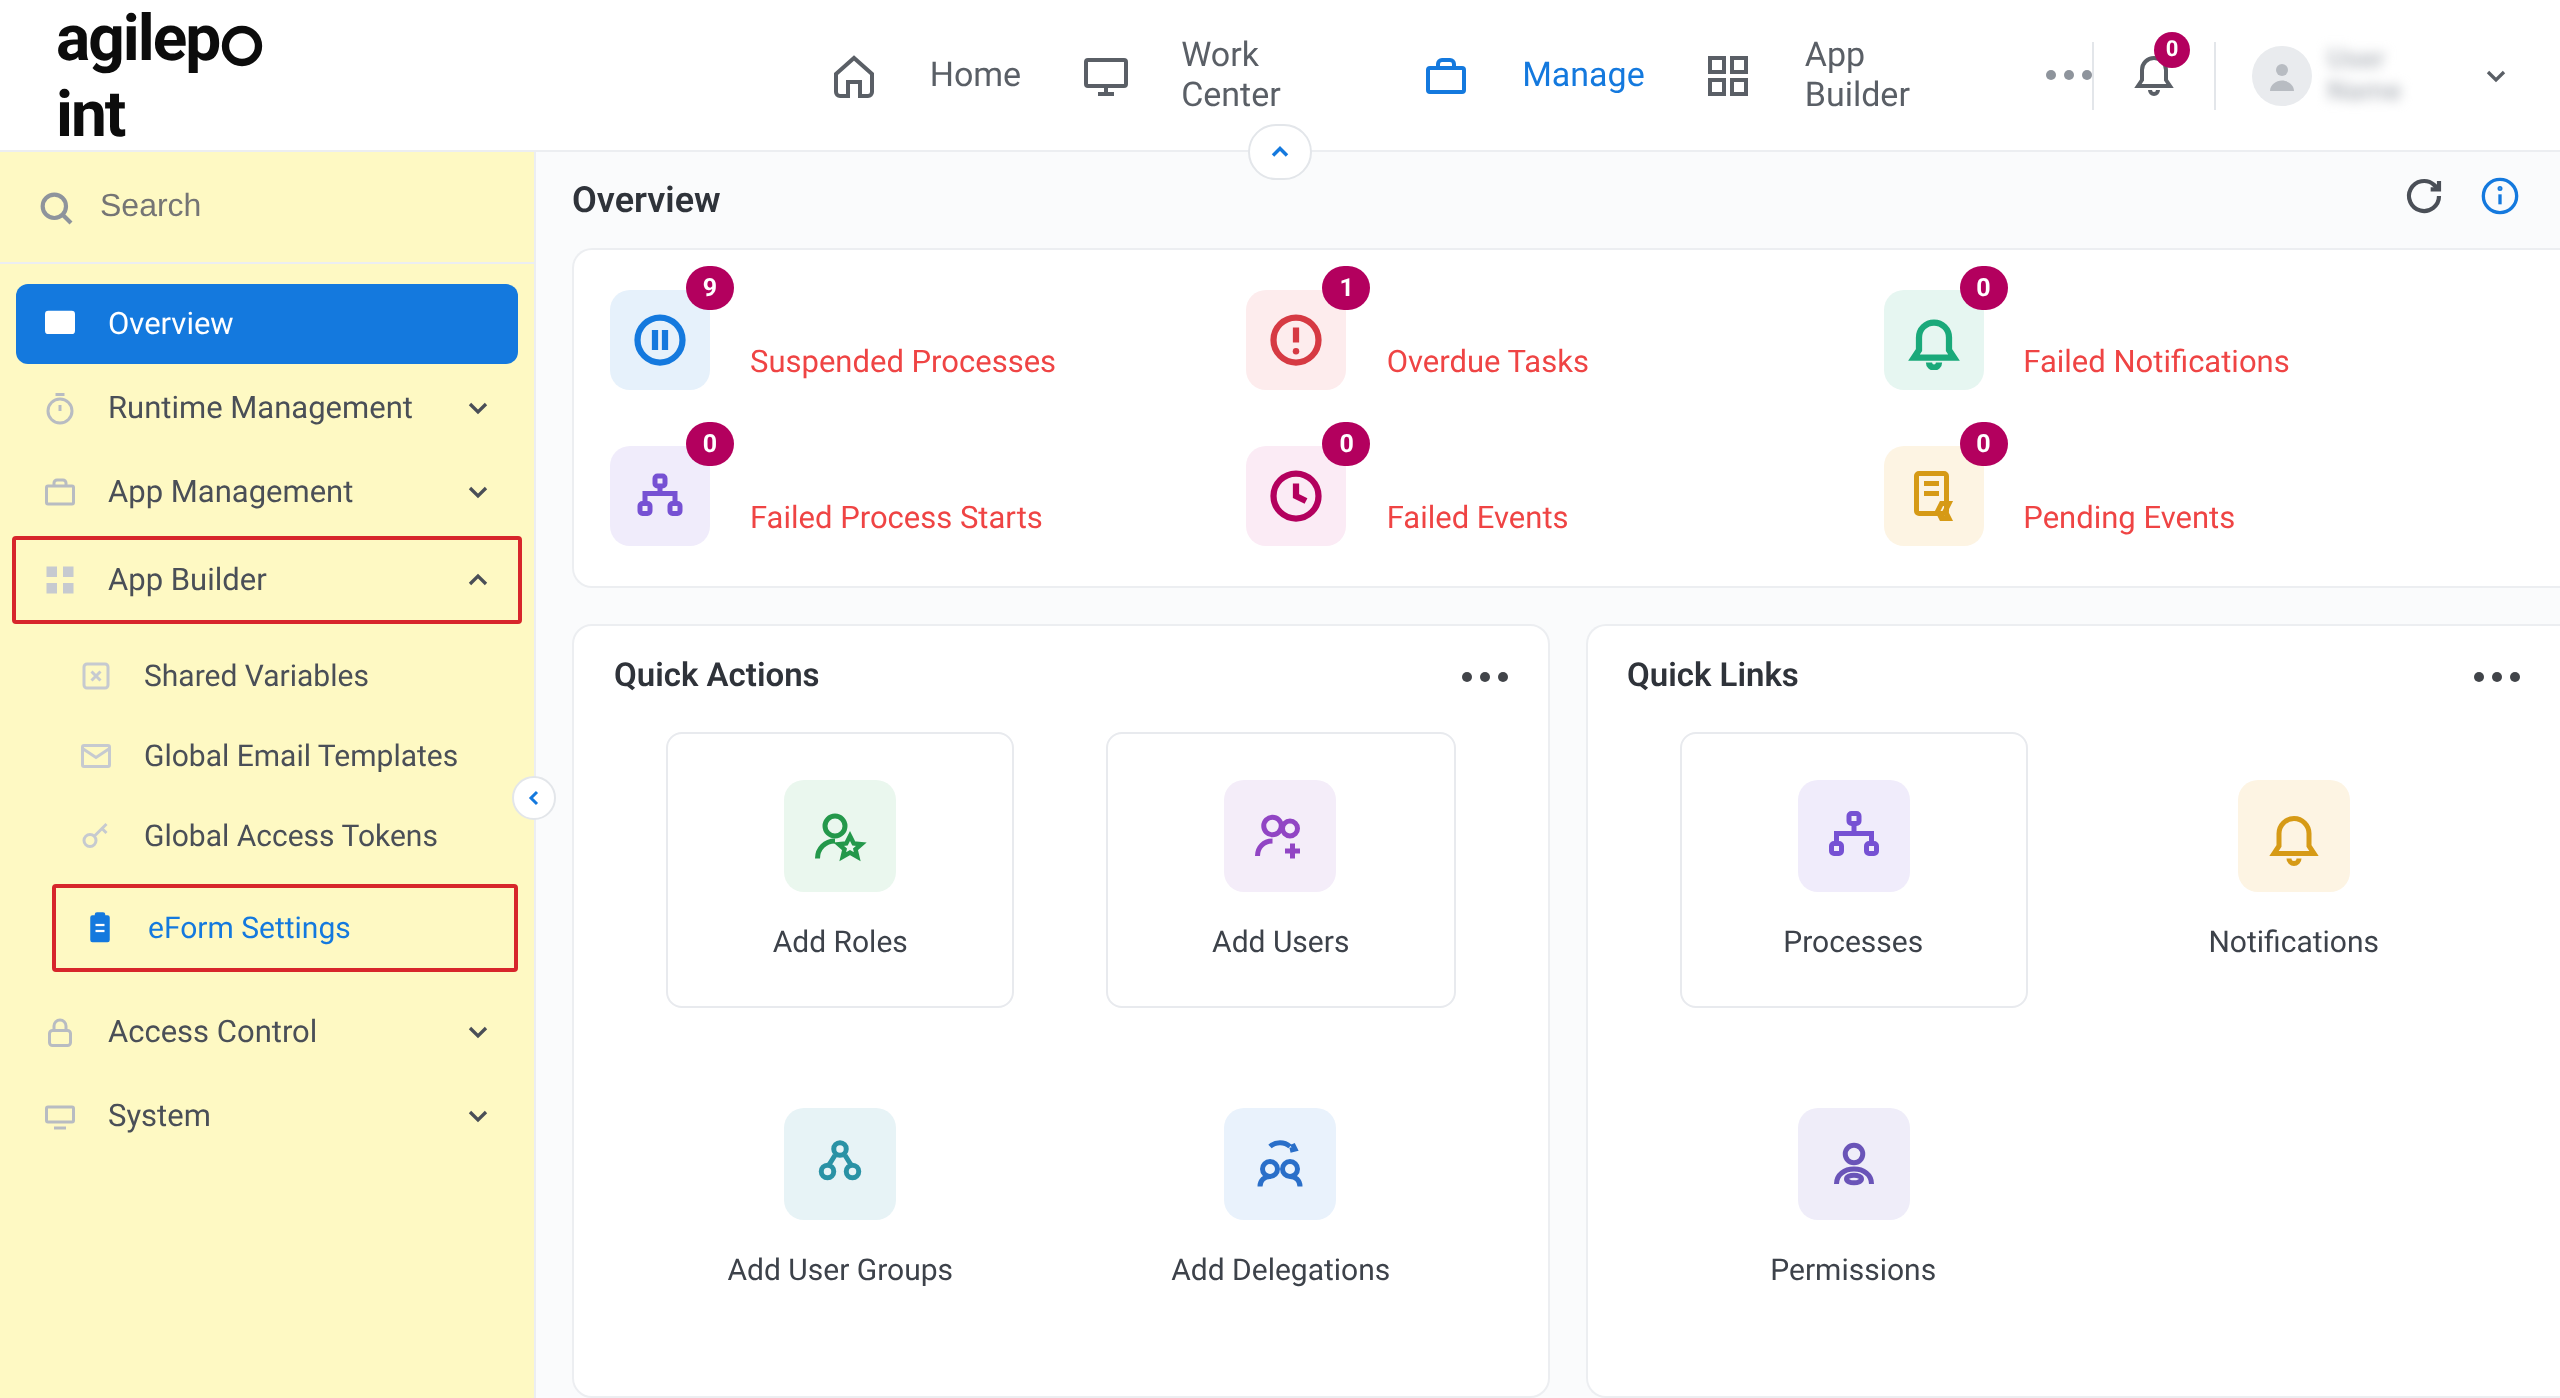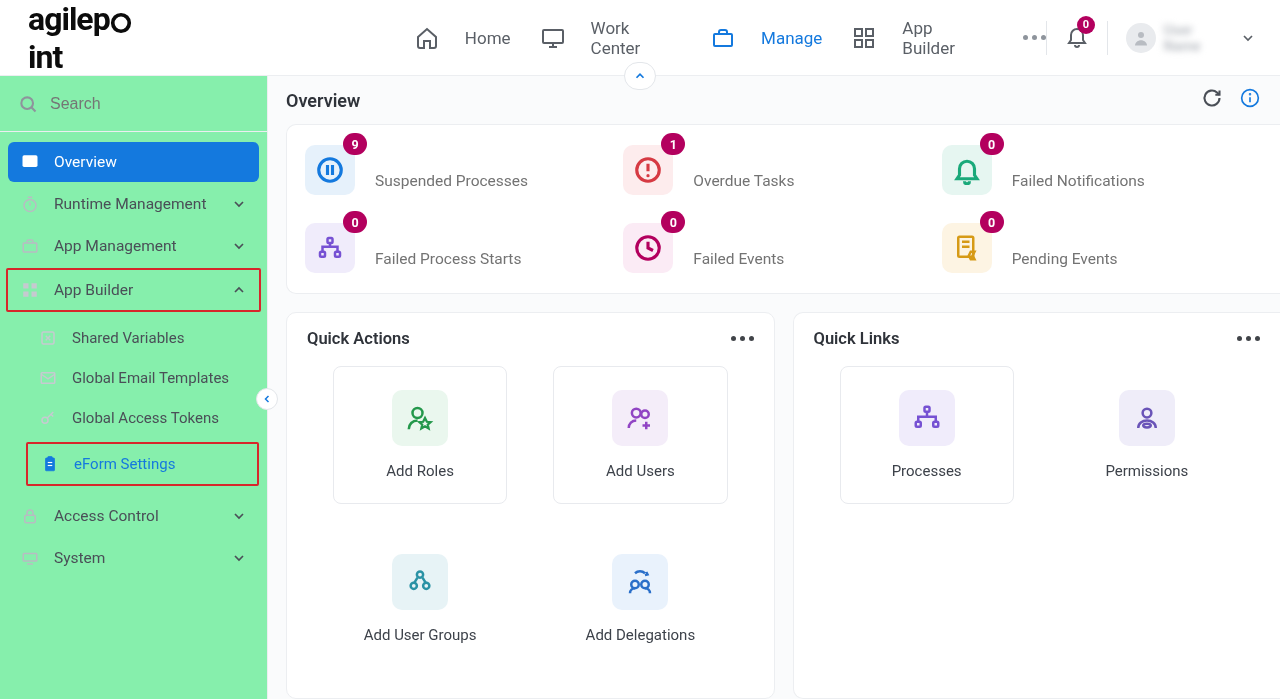--- a/index.html
+++ b/index.html
@@ -107,21 +107,21 @@
     z-index: 5;
   }
   
   .frame {
     display: flex;
     height: 623px;
   }
   
   .sidebar {
     width: 268px;
-    background: #86efac;
+    background: #fef9c3;
     border-right: 1px solid #eceef1;
     display: flex;
     flex-direction: column;
     position: relative;
   }
   .search-row {
     height: 56px;
     display: flex;
     align-items: center;
     gap: 12px;
@@ -255,21 +255,21 @@
     top: -12px; right: -12px;
     min-width: 24px; height: 22px;
     padding: 0 6px;
     border-radius: 11px;
     background: #b3005e;
     color: #fff;
     font-size: 12.5px;
     font-weight: 700;
     display: flex; align-items: center; justify-content: center;
   }
-  .stat-label { font-size: 15.5px; color: #737373; margin-top: 21px; }
+  .stat-label { font-size: 15.5px; color: #ef4444; margin-top: 21px; }
   .panels {
     display: flex;
     gap: 18px;
     flex: 1;
   }
   .panel {
     background: #fff;
     border: 1px solid #eceef1;
     border-radius: 10px;
     flex: 1;
@@ -688,20 +688,29 @@
                   <svg width="30" height="30" viewBox="0 0 24 24">
                     <rect x="10" y="3" width="4" height="4" rx="1" fill="none" stroke="#7651d3" stroke-width="2"></rect>
                     <rect x="3" y="15" width="4" height="4" rx="1" fill="none" stroke="#7651d3" stroke-width="2"></rect>
                     <rect x="17" y="15" width="4" height="4" rx="1" fill="none" stroke="#7651d3" stroke-width="2"></rect>
                     <path d="M12 7v4m0 0H5v4m7-4h7v4" fill="none" stroke="#7651d3" stroke-width="2"></path>
                   </svg>
                 </div>
                 <div class="tile-label">Processes</div>
               </div>
               <div class="tile noborder">
+                <div class="tile-icon" style="background:#fdf4e3">
+                  <svg width="30" height="30" viewBox="0 0 24 24">
+                    <path d="M18 16v-5a6 6 0 10-12 0v5l-2 3h16z" fill="none" stroke="#d69a16" stroke-width="2"></path>
+                    <path d="M10 21a2 2 0 004 0" fill="none" stroke="#d69a16" stroke-width="2"></path>
+                  </svg>
+                </div>
+                <div class="tile-label">Notifications</div>
+              </div>
+              <div class="tile noborder">
                 <div class="tile-icon" style="background:#efedf9">
                   <svg width="30" height="30" viewBox="0 0 24 24">
                     <circle cx="12" cy="8" r="3.5" fill="none" stroke="#6a54b8" stroke-width="2"></circle>
                     <path d="M5 20c0-3.8 3.2-6 7-6s7 2.2 7 6" fill="none" stroke="#6a54b8" stroke-width="2"></path>
                     <ellipse cx="12" cy="18" rx="3" ry="1.5" fill="none" stroke="#6a54b8" stroke-width="2"></ellipse>
                   </svg>
                 </div>
                 <div class="tile-label">Permissions</div>
               </div>
             </div>

